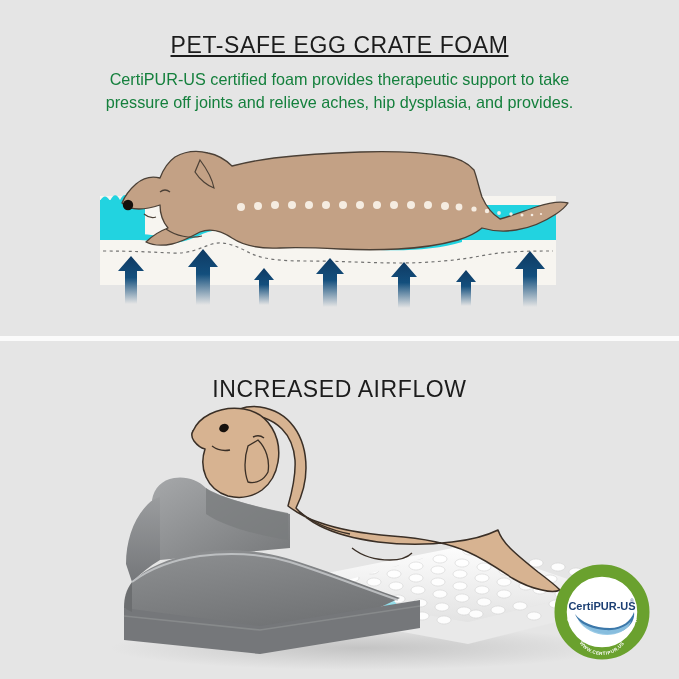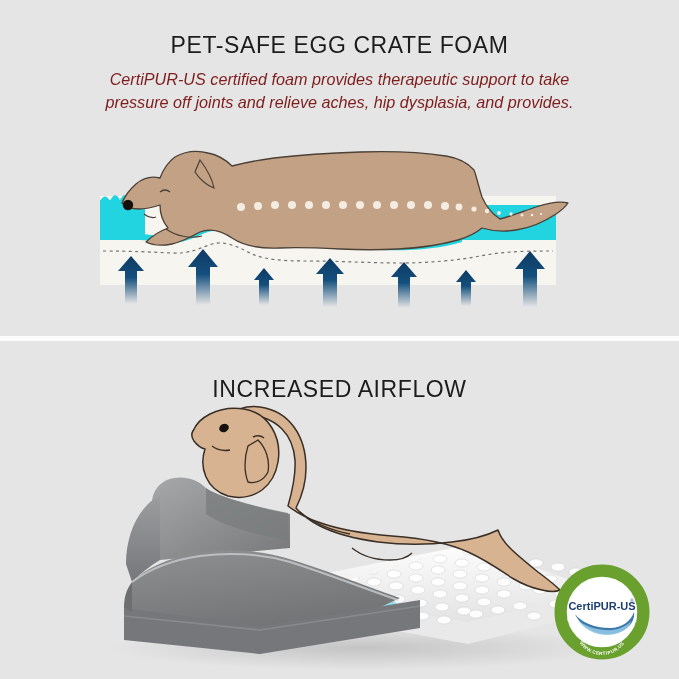--- a/index.html
+++ b/index.html
@@ -31,31 +31,31 @@
   }
   .headline {
     position: absolute;
     left: 0; top: 32px;
     width: 679px;
     text-align: center;
     font-size: 23px;
     letter-spacing: 0.6px;
     color: #1c1c1c;
     font-weight: 400;
+    text-decoration: underline;
   }
   .subcopy {
     position: absolute;
     left: 22px; top: 68px;
     width: 635px;
     text-align: center;
     font-size: 16.2px;
     line-height: 23px;
-    color: #7f1d1d;
+    color: #15803d;
     font-weight: 400;
-    font-style: italic;
   }
 
   .divider {
     position: absolute;
     left: 0; top: 336px;
     width: 679px; height: 5px;
     background: #fbfbfb;
   }
 
   

